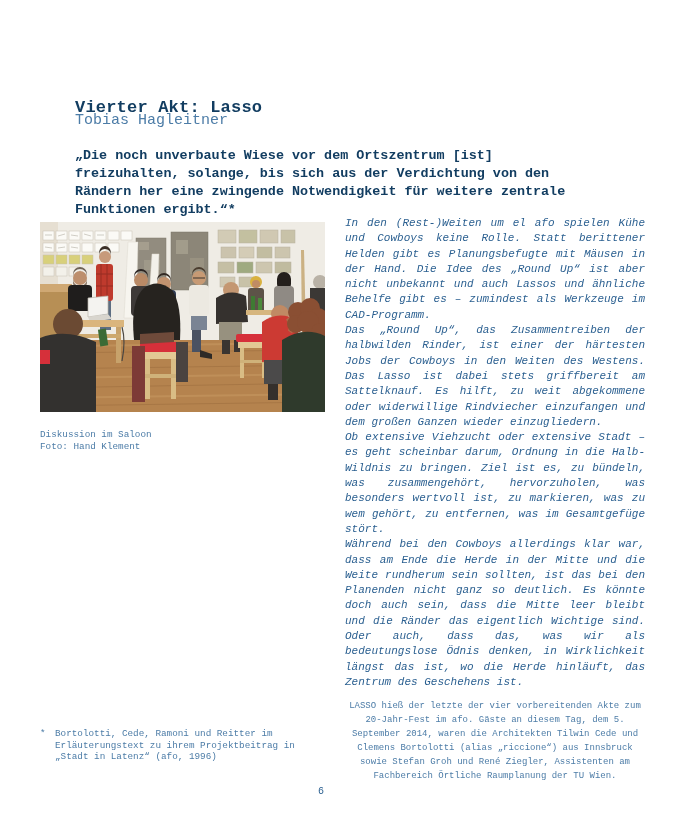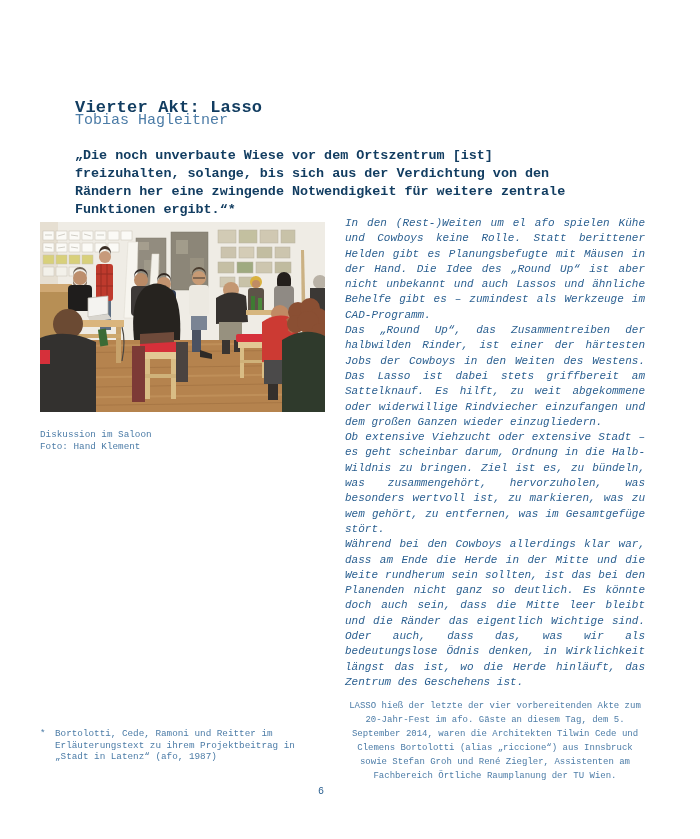--- a/index.html
+++ b/index.html
@@ -264,18 +264,18 @@
   <div class="article">
     <p>In den (Rest-)Weiten um el afo spielen Kühe und Cowboys keine Rolle. Statt berittener Helden gibt es Planungsbefugte mit Mäusen in der Hand. Die Idee des „Round Up“ ist aber nicht unbekannt und auch Lassos und ähnliche Behelfe gibt es – zumindest als Werkzeuge im CAD-Programm.</p>
     <p>Das „Round Up“, das Zusammentreiben der halbwilden Rinder, ist einer der härtesten Jobs der Cowboys in den Weiten des Westens. Das Lasso ist dabei stets griffbereit am Sattelknauf. Es hilft, zu weit abgekommene oder widerwillige Rindviecher einzufangen und dem großen Ganzen wieder einzugliedern.</p>
     <p>Ob extensive Viehzucht oder extensive Stadt – es geht scheinbar darum, Ordnung in die Halb-Wildnis zu bringen. Ziel ist es, zu bündeln, was zusammengehört, hervorzuholen, was besonders wertvoll ist, zu markieren, was zu wem gehört, zu entfernen, was im Gesamtgefüge stört.</p>
     <p>Während bei den Cowboys allerdings klar war, dass am Ende die Herde in der Mitte und die Weite rundherum sein sollten, ist das bei den Planenden nicht ganz so deutlich. Es könnte doch auch sein, dass die Mitte leer bleibt und die Ränder das eigentlich Wichtige sind. Oder auch, dass das, was wir als bedeutungslose Ödnis denken, in Wirklichkeit längst das ist, wo die Herde hinläuft, das Zentrum des Geschehens ist.</p>
     <p class="note">LASSO hieß der letzte der vier vorbereitenden Akte zum 20-Jahr-Fest im afo. Gäste an diesem Tag, dem 5. September 2014, waren die Architekten Tilwin Cede und Clemens Bortolotti (alias „riccione“) aus Innsbruck sowie Stefan Groh und René Ziegler, Assistenten am Fachbereich Örtliche Raumplanung der TU Wien.</p>
   </div>
 
   <div class="footnote">
     <span class="marker">*</span>
-    <span class="fn-text">Bortolotti, Cede, Ramoni und Reitter im Erläuterungstext zu ihrem Projektbeitrag in „Stadt in Latenz“ (afo, 1987)</span>
+    <span class="fn-text">Bortolotti, Cede, Ramoni und Reitter im Erläuterungstext zu ihrem Projektbeitrag in „Stadt in Latenz“ (afo, 1996)</span>
   </div>
 
   <div class="page-number">6</div>
 
 </div>
 
 </body></html>

